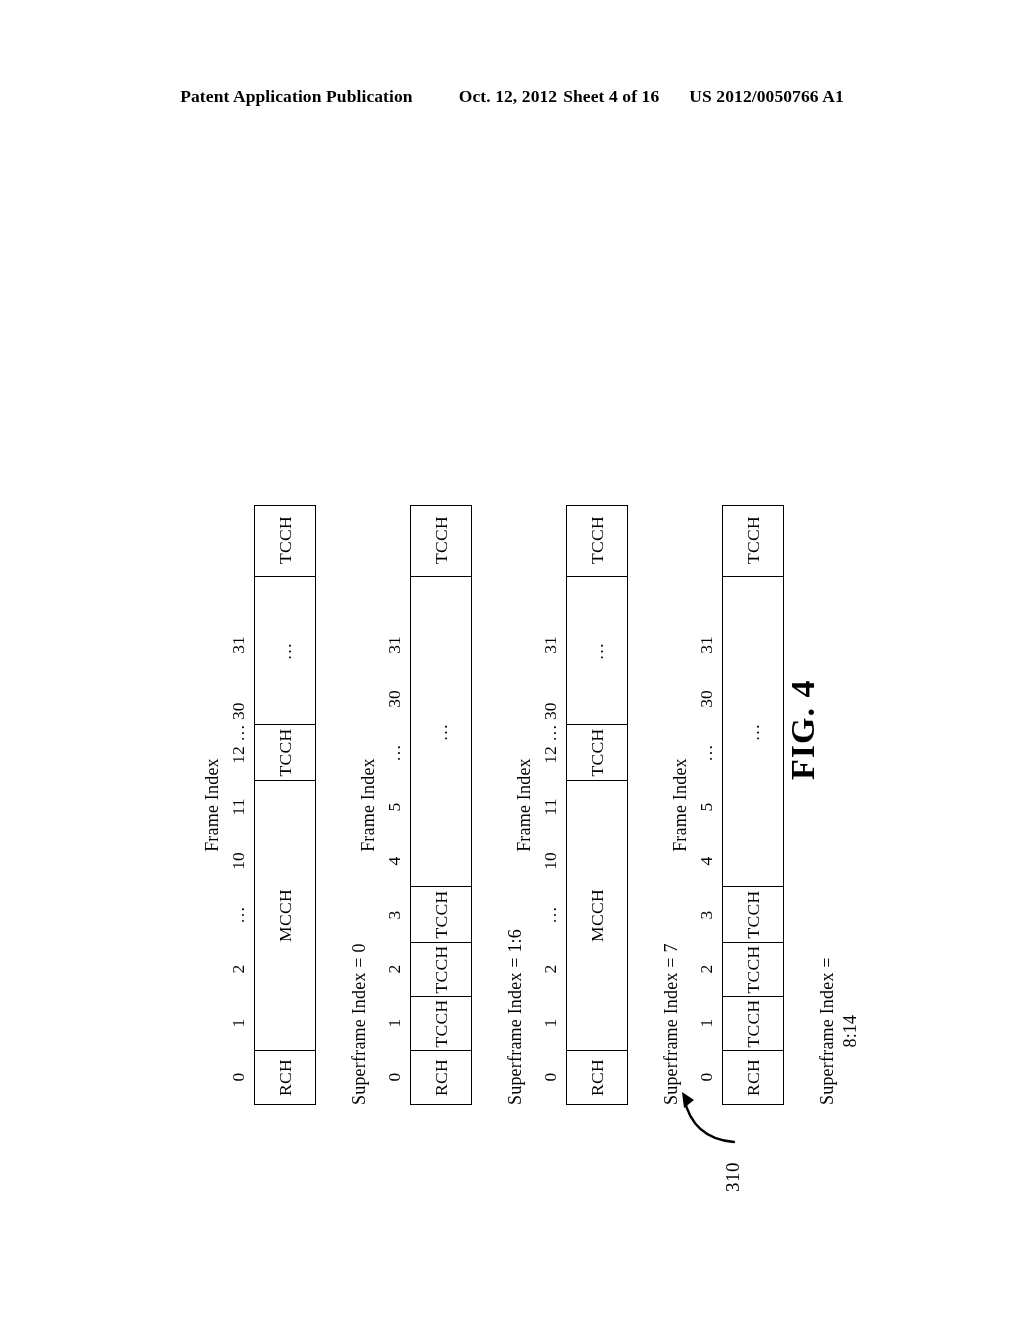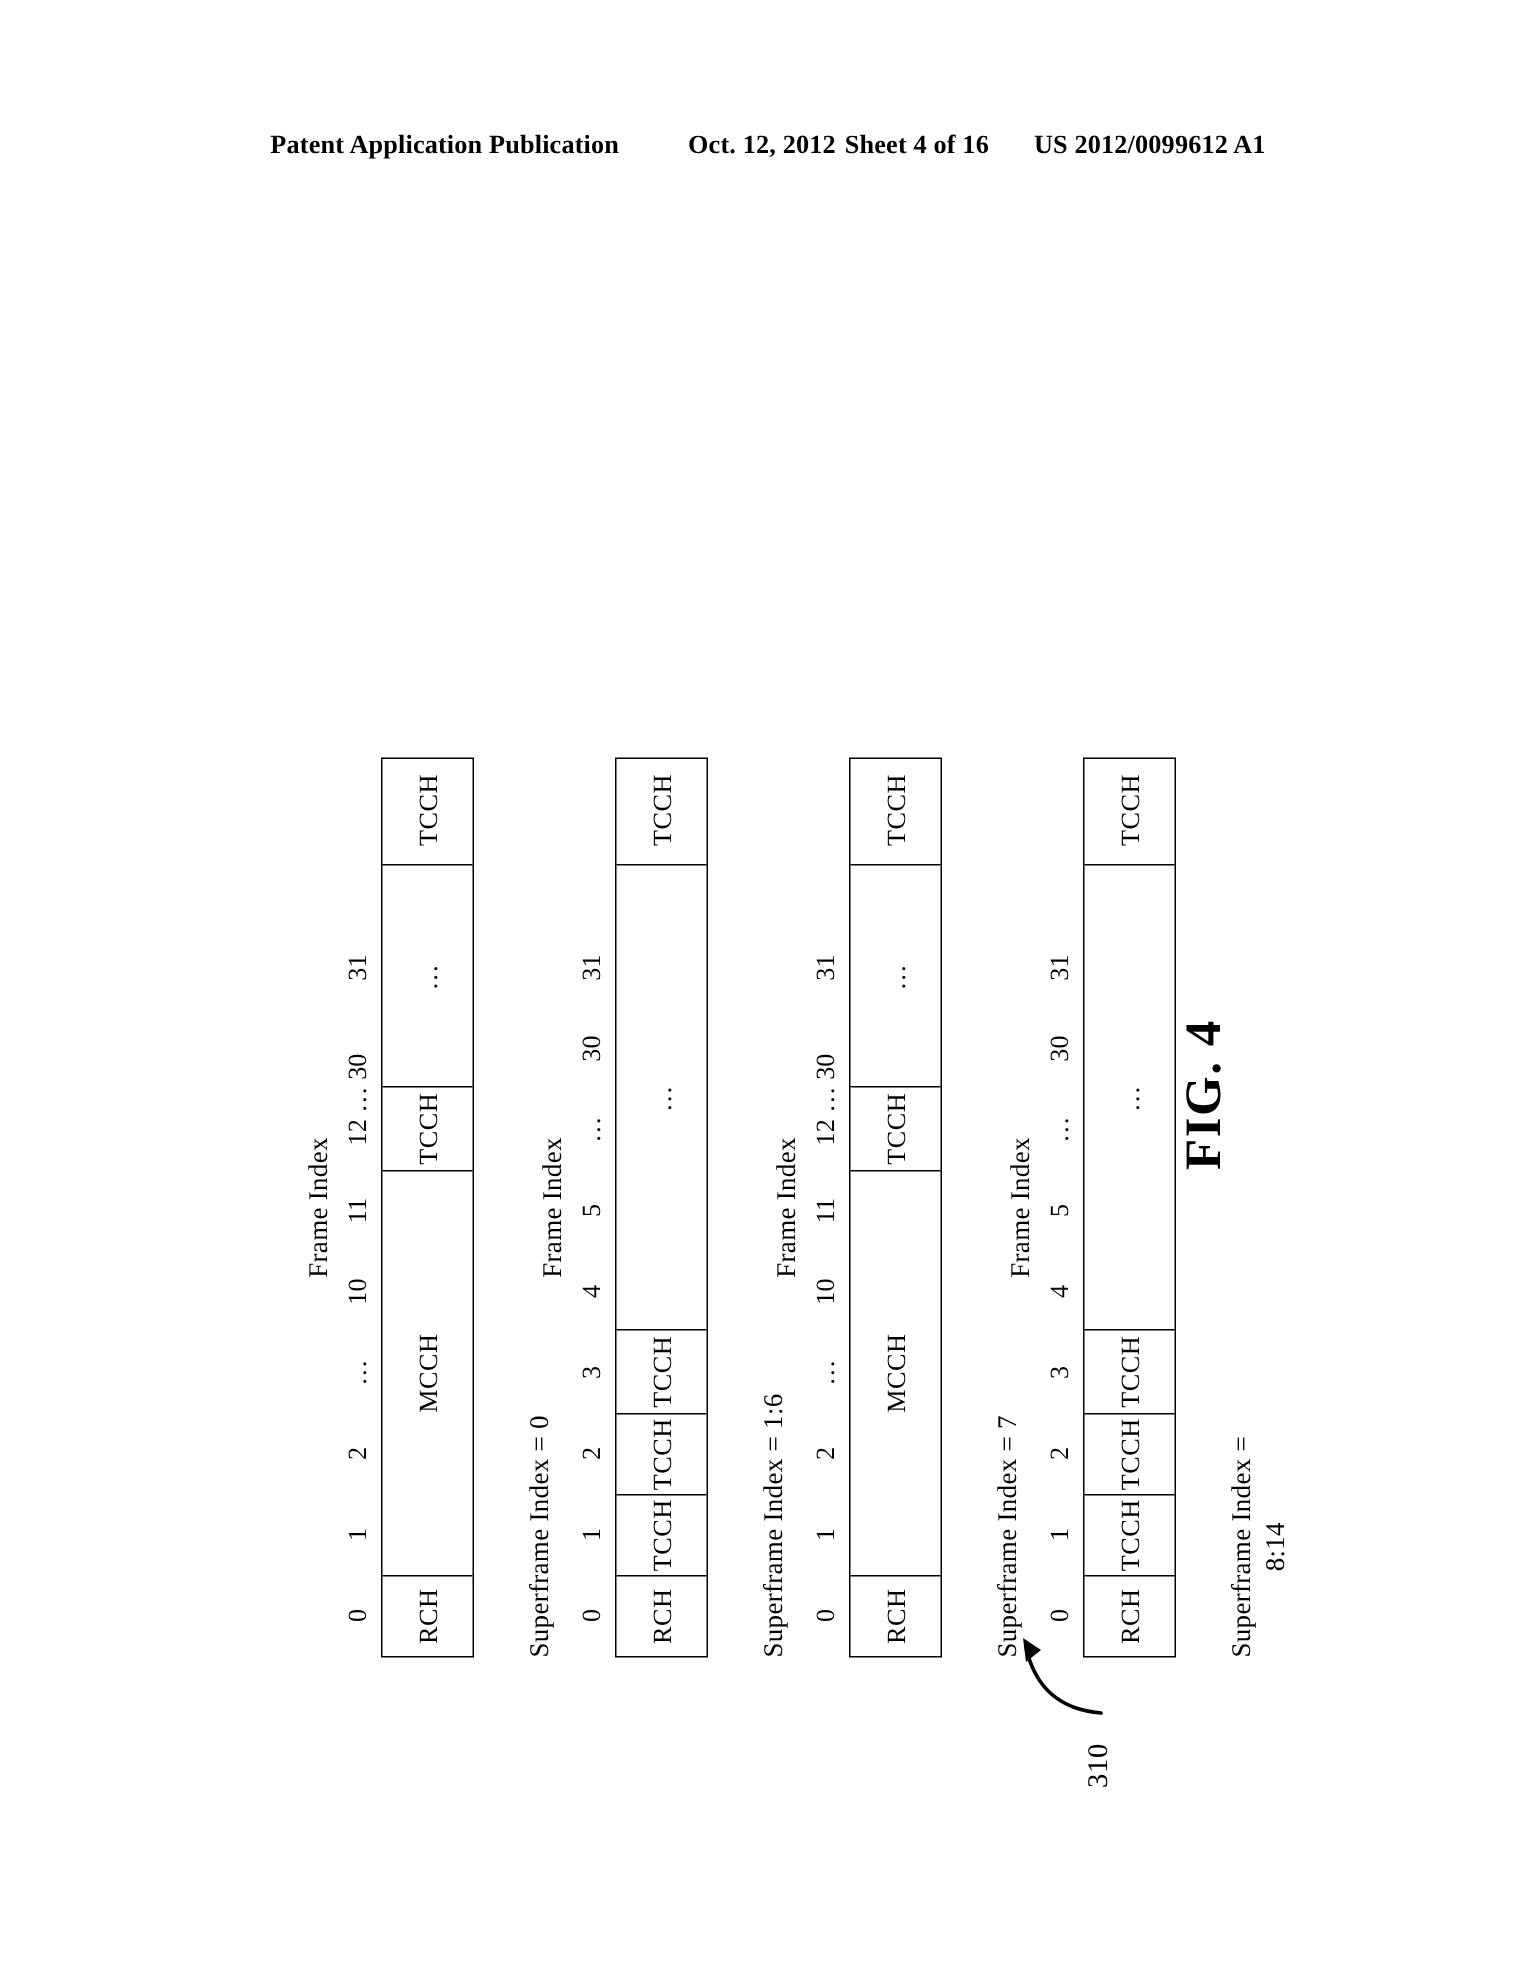--- a/index.html
+++ b/index.html
@@ -156,21 +156,21 @@
     white-space: nowrap;
   }
 </style>
 </head>
 <body>
 
 <div id="page-header">
   <span class="hdr-pub">Patent Application Publication</span>
   <span class="hdr-date">Oct. 12, 2012</span>
   <span class="hdr-sheet">Sheet 4 of 16</span>
-  <span class="hdr-num">US 2012/0099612 A1</span>
+  <span class="hdr-num">US 2012/0050766 A1</span>
 </div>
 
 <div id="figure-area">
   <div id="art-rotator">
     <div id="art">
 
       <div id="ref-310">310</div>
       <div id="ref-arrow">
         <svg width="70" height="62" viewBox="0 0 70 62" aria-hidden="true">
           <path d="M6 56 C 8 30, 22 12, 50 6" fill="none" stroke="#000" stroke-width="2.4" stroke-linecap="round"></path>

